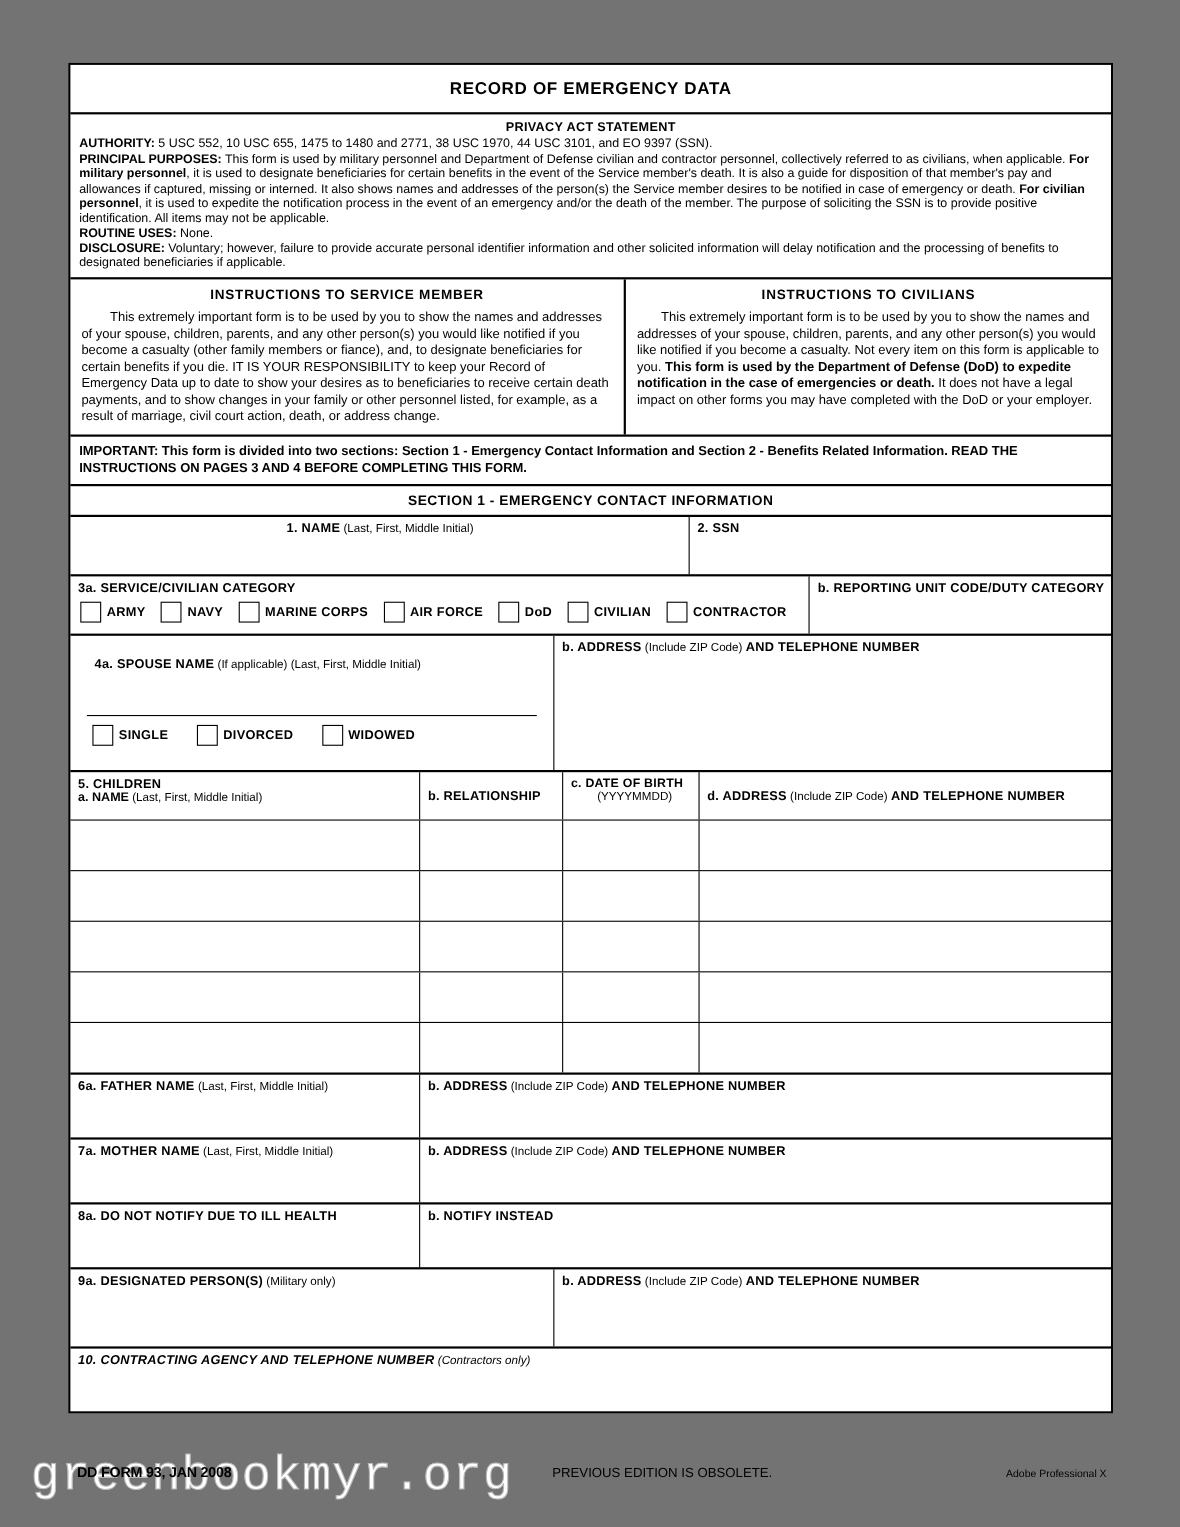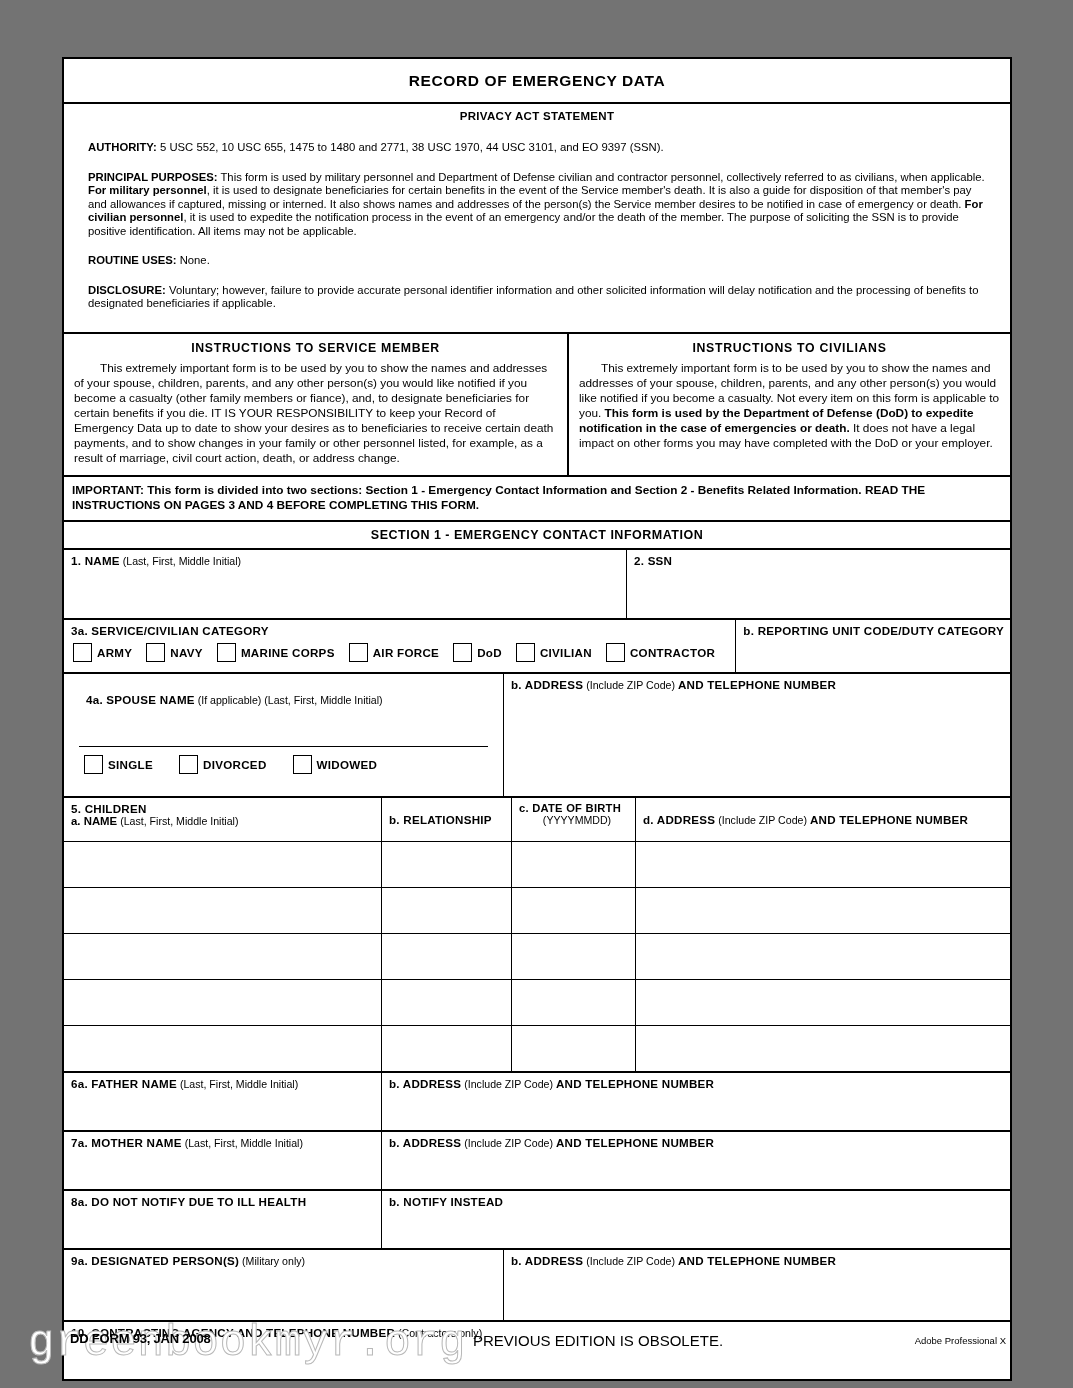--- a/index.html
+++ b/index.html
@@ -21,21 +21,21 @@
   #form {
     position: absolute;
     left: 62px;
     top: 57px;
     width: 950px;
     border: 2px solid #000;
     box-sizing: border-box;
     background: #fff;
   }
   .row { border-bottom: 2px solid #000; }
-  .row:last-child { border-bottom: none; }
+  .row:last-child { border-bottom: none; font-style: italic; }
 
   .title-bar {
     text-align: center;
     font-weight: bold;
     font-size: 15.5px;
     letter-spacing: 0.6px;
     padding: 13px 0 12px 0;
   }
   .pa-head {
     text-align: center;
@@ -43,21 +43,21 @@
     font-size: 11.5px;
     letter-spacing: 0.3px;
     padding: 6px 0 3px 0;
   }
   .pa-body {
     font-size: 11.3px;
     line-height: 1.20;
     padding: 0 8px 5px 8px;
     text-align: left;
   }
-  .pa-body p { margin: 16px; }
+  .pa-body p { margin: 0; }
   .lbl { font-weight: bold; }
 
   .instr-wrap { display: flex; }
   .instr-col { box-sizing: border-box; padding: 0; }
   .instr-left { width: 505px; border-right: 2px solid #000; }
   .instr-right { flex: 1; }
   .instr-head {
     text-align: center;
     font-weight: bold;
     font-size: 12.3px;
@@ -164,23 +164,23 @@
     position: absolute;
     left: 8px;
     top: 4px;
     font-size: 13px;
     font-weight: bold;
     letter-spacing: -0.2px;
     white-space: nowrap;
   }
   .footer-center {
     position: absolute;
-    left: 411px;
+    left: 440px;
     top: 5px;
-    font-size: 15px;
+    font-size: 12px;
     white-space: nowrap;
   }
   .footer-right {
     position: absolute;
     right: 6px;
     top: 8px;
     font-size: 9.5px;
     white-space: nowrap;
   }
   .watermark {
@@ -228,21 +228,21 @@
         </div>
       </div>
     </div>
 
     <div class="row important">IMPORTANT: This form is divided into two sections:  Section 1 - Emergency Contact Information and Section 2 - Benefits Related Information.   READ THE INSTRUCTIONS ON PAGES 3 AND 4 BEFORE COMPLETING THIS FORM.</div>
 
     <div class="row section-head">SECTION 1 - EMERGENCY CONTACT INFORMATION</div>
 
     <div class="row">
       <div class="fieldrow">
-        <div class="cell vdiv" style="width:563px;height:68px;">
+        <div class="cell vdiv" style="width:563px;height:52px;text-align:center;">
           <div class="flabel"><span>1.  NAME</span><span class="paren"> (Last, First, Middle Initial)</span></div>
           <div></div>
         </div>
         <div class="cell" style="flex:1;height:52px;">
           <div class="flabel">2.  SSN</div>
           <div></div>
         </div>
       </div>
     </div>
 

